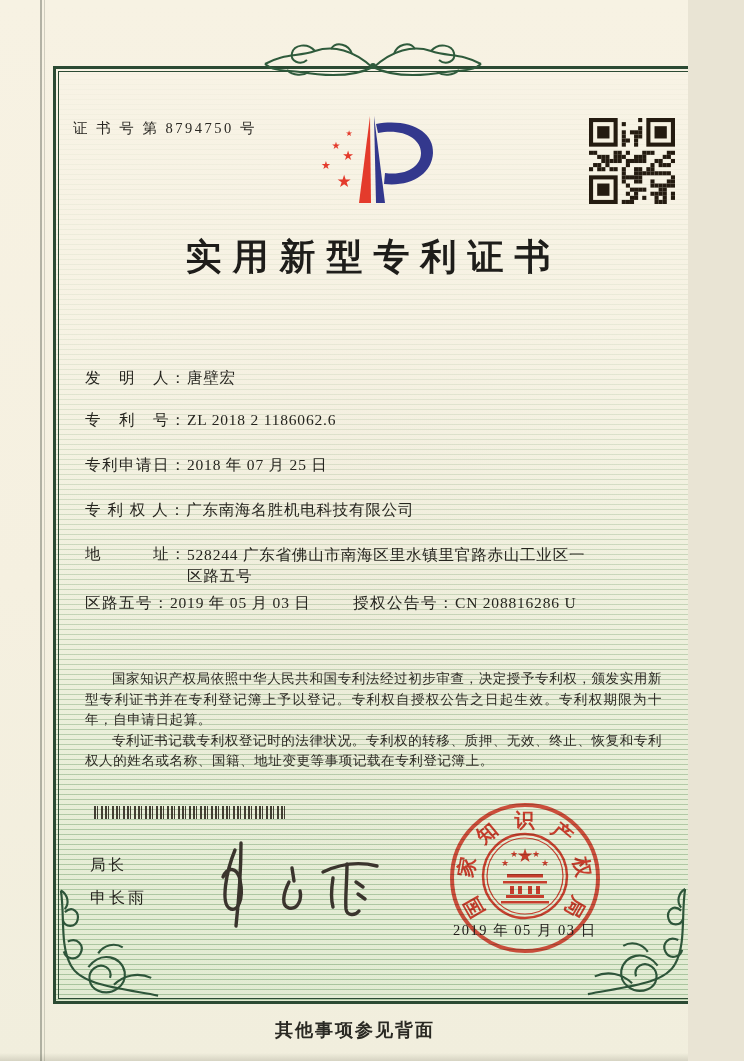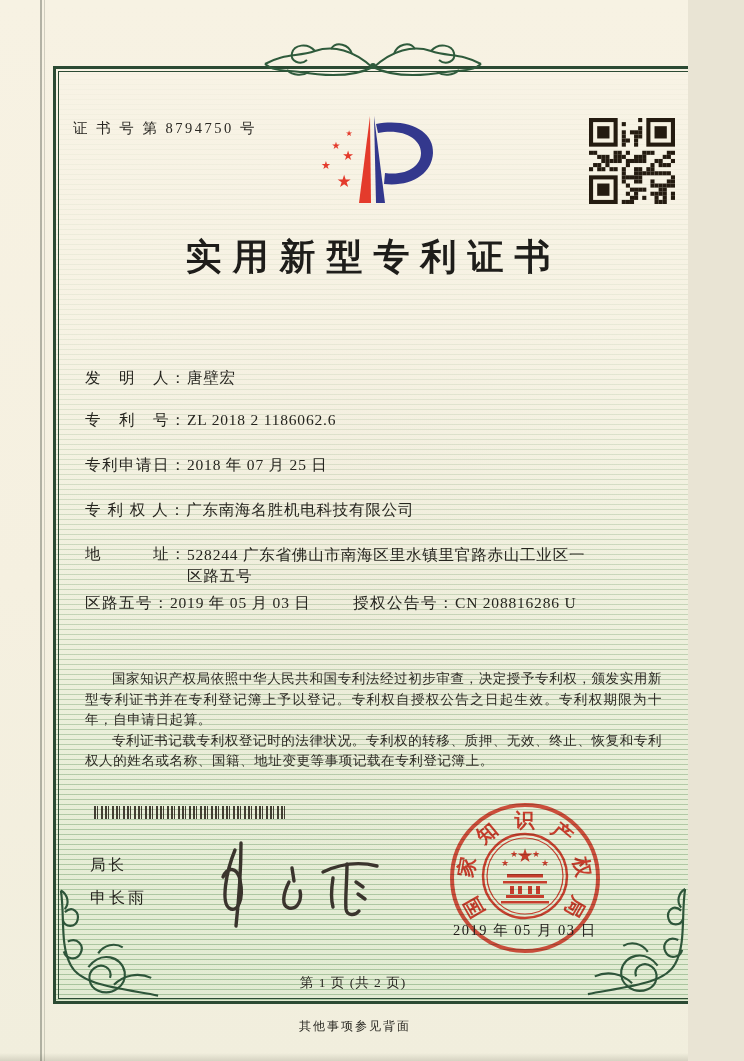--- a/index.html
+++ b/index.html
@@ -54,21 +54,21 @@
 
   .seal{position:absolute;left:450px;top:803px;width:150px;height:150px;border-radius:50%;
     border:4.5px solid rgba(221,54,39,0.85);box-sizing:border-box;mix-blend-mode:multiply;}
   .seal-ring{position:absolute;inset:0;}
   .seal-char{position:absolute;font-size:20px;font-weight:bold;color:rgba(219,50,36,0.92);
     font-family:"Liberation Serif","DejaVu Serif",serif;transform-origin:center;}
   .seal-emblem{position:absolute;left:27px;top:25px;width:88px;height:88px;}
   .seal-date{position:absolute;left:453px;top:921px;font-size:14.5px;letter-spacing:1.5px;color:#1f1d19;z-index:5;}
 
   .page-info{position:absolute;left:53px;width:600px;top:974px;text-align:center;font-size:13.5px;letter-spacing:1px;color:#2a2923;}
-  .back-note{position:absolute;left:0;width:710px;top:1018px;text-align:center;font-size:12px;letter-spacing:2px;color:#2a2923;}
+  .back-note{position:absolute;left:0;width:710px;top:1018px;text-align:center;font-size:18px;letter-spacing:2px;color:#2a2923;font-weight:bold;}
 </style>
 </head>
 <body>
 
 <div id="page">
 
   <div class="edge-shadow l1"></div>
   <div class="edge-shadow l2"></div>
   <div class="bottom-shade"></div>
 
@@ -347,16 +347,15 @@
           <rect x="47" y="54" width="4" height="8"></rect>
           <rect x="55" y="54" width="4" height="8"></rect>
           <rect x="25" y="63" width="38" height="3"></rect>
           <rect x="20" y="69" width="48" height="2.5"></rect>
         </g>
       </svg>
     </div>
   </div>
   <div class="seal-date">2019 年 05 月 03 日</div>
 
-  <div class="page-info">第 1 页 (共 2 页)</div>
   <div class="back-note">其他事项参见背面</div>
 
 </div>
 
 </body></html>

